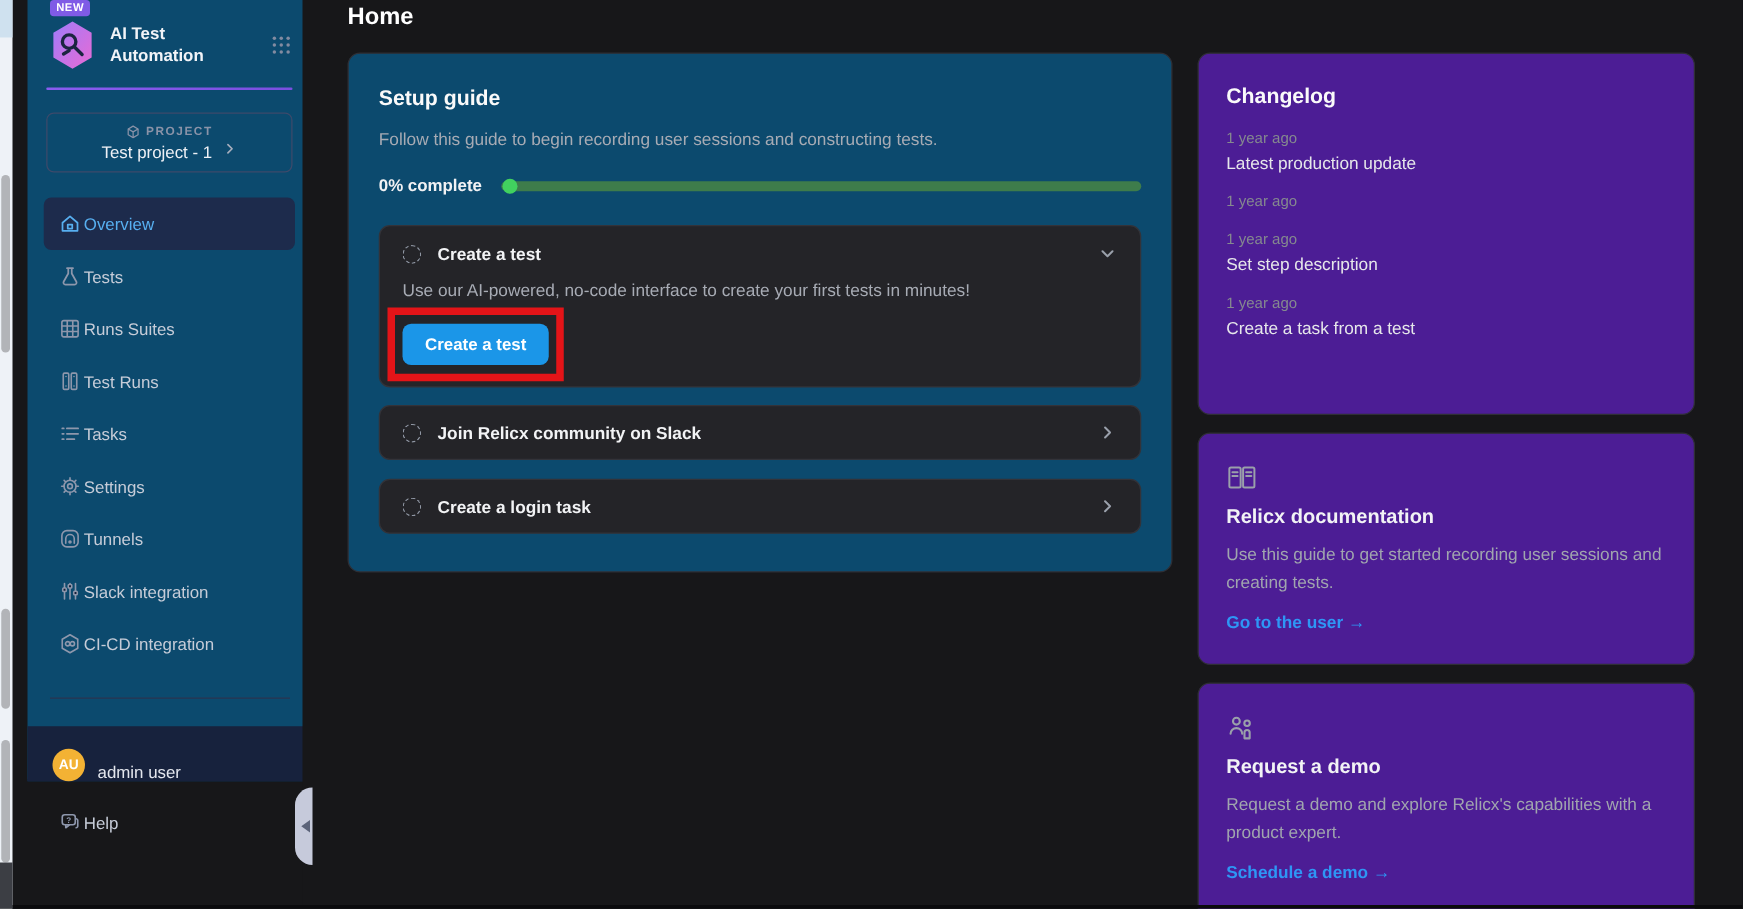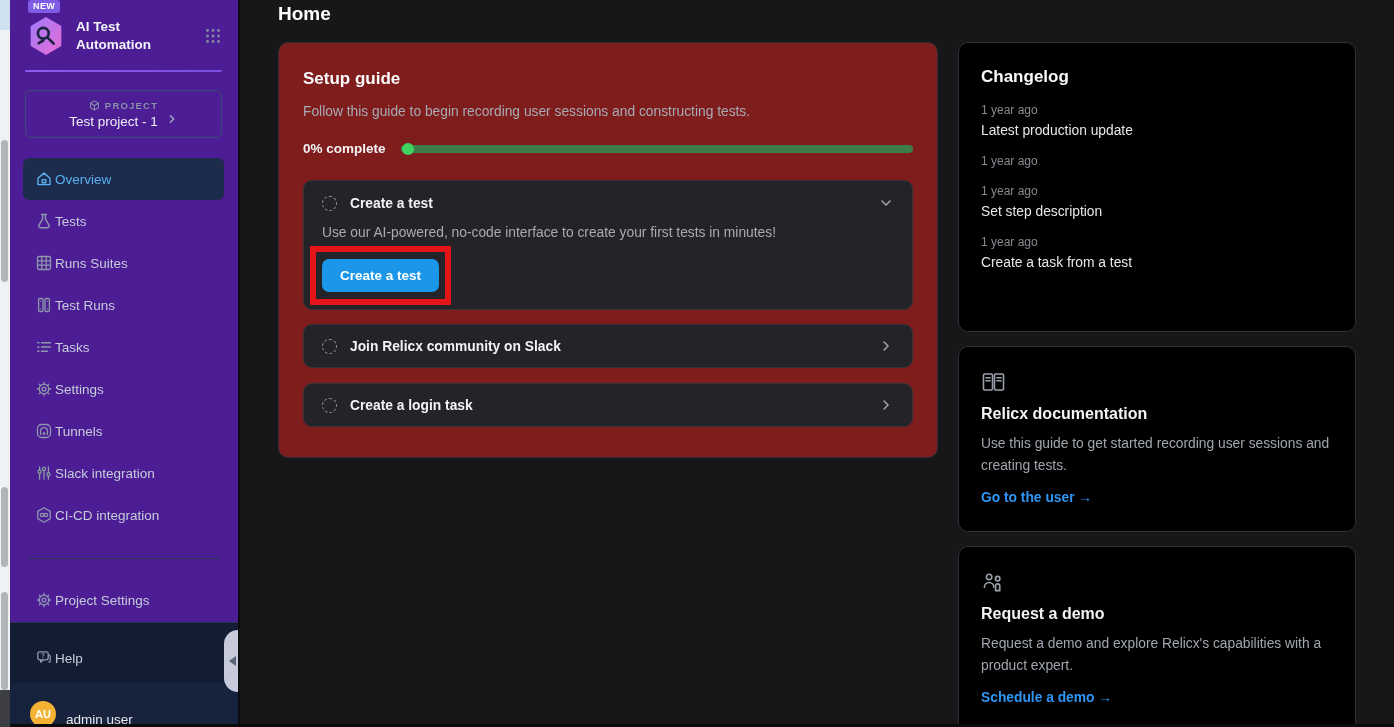--- a/index.html
+++ b/index.html
@@ -10,22 +10,22 @@
   
   .left-strip { position:absolute; left:0; top:0; width:10px; height:727px; background:#eef2f7; }
   .ls-top { position:absolute; left:0; top:0; width:10px; height:30px; background:#cfe1ef; }
   .ls-thumb { position:absolute; left:1px; width:7px; border-radius:4px; background:#b2b4b8; }
   .ls-t1 { top:140px; height:142px; }
   .ls-t2 { top:487px; height:80px; }
   .ls-t3 { top:592px; height:98px; }
   .ls-bottom { position:absolute; left:0; bottom:0; width:10px; height:37px; background:#3c3e44; }
 
   
-  .sidebar { position:absolute; left:10px; top:0; width:230px; height:727px;
-    background:#4c1d95; border-right:2px solid #0b0c10; }
+  .sidebar { position:absolute; left:22px; top:0; width:230px; height:625px;
+    background:#0c4a6e; border-right:2px solid #0b0c10; }
   .new-badge { position:absolute; left:18px; top:0; background:#7f5be6; color:#fff;
     font-size:9px; font-weight:bold; letter-spacing:.4px; padding:1px 5px 2px; border-radius:3px; z-index:3; }
   .brand-row { display:flex; align-items:center; gap:12px; padding:16px 16px 12px 18px; }
   .brand-title { font-size:13.5px; font-weight:bold; color:#f2f4f8; line-height:1.3; width:92px; }
   .apps-icon { margin-left:auto; color:#828ba1; display:flex; }
   .brand-divider { height:2px; margin:2px 16px 0 15px; border-radius:1px;
     background:linear-gradient(90deg,#8a5cf0,#7b4fe0); }
   .project-box { margin:18px 16px 0 15px; height:48px; border:1px solid #3d4a6b; border-radius:6px;
     display:flex; flex-direction:column; align-items:center; justify-content:center; gap:3px; cursor:pointer; }
   .project-line1 { display:flex; align-items:center; gap:5px; color:#8a93a8; }
@@ -50,21 +50,21 @@
   .user-name { font-size:13.5px; color:#e4e7ee; }
   .collapse-handle { position:absolute; right:0; top:630px; width:14px; height:62px;
     background:#c6cadb; border-radius:31px 0 0 31px; display:flex; align-items:center;
     justify-content:center; cursor:pointer; z-index:4; }
   .collapse-tri { width:0; height:0; border-top:5px solid transparent; border-bottom:5px solid transparent;
     border-right:7px solid #5b6379; margin-left:2px; }
 
   
   .main { position:absolute; left:242px; top:0; right:0; bottom:0; background:#171719; }
   .page-title { position:absolute; left:36px; top:3px; font-size:19px; font-weight:bold; color:#fff; }
-  .card { background:#7f1d1d; border:1px solid #2f2f35; border-radius:10px; }
+  .card { background:#0c4a6e; border:1px solid #2f2f35; border-radius:10px; }
   .setup-card { position:absolute; left:36px; top:42px; width:660px; height:416px; padding:26px 24px; }
   .sg-title { font-size:17px; font-weight:bold; color:#fafafa; }
   .sg-desc { margin-top:15px; font-size:13.8px; color:#a7abb4; }
   .progress-row { margin-top:22px; display:flex; align-items:center; gap:15px; }
   .progress-label { font-size:13.5px; font-weight:bold; color:#f2f2f4; white-space:nowrap; }
   .progress-track { flex:1; height:8px; border-radius:5px; background:#3e7c4b; position:relative; }
   .progress-dot { position:absolute; left:1px; top:-2px; width:12px; height:12px; border-radius:50%; background:#41d15f; }
   .steps { margin-top:24px; }
   .step { background:#242428; border:1px solid #333339; border-radius:9px; }
   .step-expanded { padding:14px 18px 4px 18px; margin-bottom:14px; }
@@ -73,21 +73,21 @@
   .step-title { font-size:13.8px; font-weight:bold; color:#f2f3f5; }
   .chev { margin-left:auto; color:#9aa0ab; display:flex; }
   .step-desc { margin-top:14px; font-size:13.8px; color:#a7abb4; }
   .annotation-box { display:inline-block; border:6px solid #e41418; padding:7px 6px; margin:6px 0 0 -12px; }
   .cta-btn { background:#1b96e8; color:#fff; font-weight:bold; font-size:13.5px; border:none;
     border-radius:7px; padding:9px 18px; font-family:inherit; cursor:pointer; }
   .step-collapsed { height:44px; display:flex; align-items:center; gap:13px; padding:0 18px;
     margin-bottom:15px; cursor:pointer; }
 
   
-  .side-card { position:absolute; left:716px; width:398px; padding:24px 22px; background:#000000; }
+  .side-card { position:absolute; left:716px; width:398px; padding:24px 22px; background:#4c1d95; }
   .changelog-card { top:42px; height:290px; }
   .cl-title { font-size:17px; font-weight:bold; color:#fafafa; margin-bottom:4px; }
   .cl-time { margin-top:16px; font-size:12px; color:#85898f; }
   .cl-text { margin-top:6px; font-size:13.8px; color:#e6e7ea; }
   .docs-card { top:346px; height:186px; }
   .demo-card { top:546px; height:200px; }
   .info-icon { color:#9aa0aa; display:flex; }
   .info-title { margin-top:12px; font-size:16px; font-weight:bold; color:#f2f3f5; }
   .info-desc { margin-top:10px; font-size:13.8px; color:#a0a5ae; line-height:1.6; }
   .info-link { margin-top:13px; font-size:13.8px; font-weight:bold; color:#2e96f5; cursor:pointer; }

